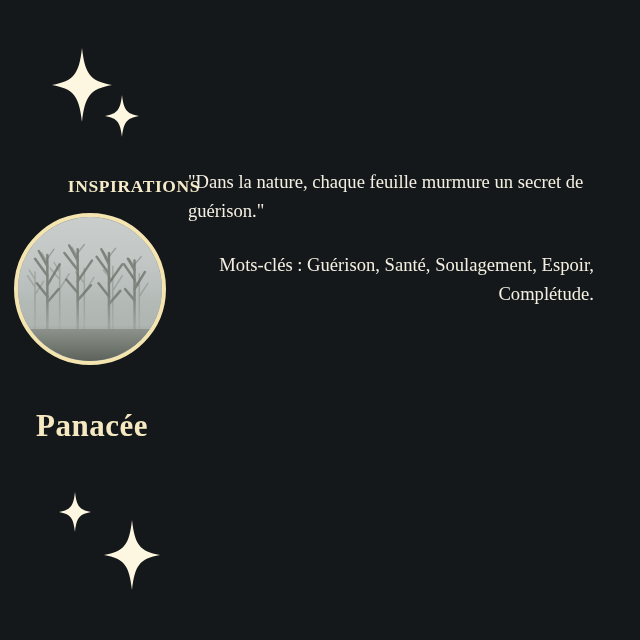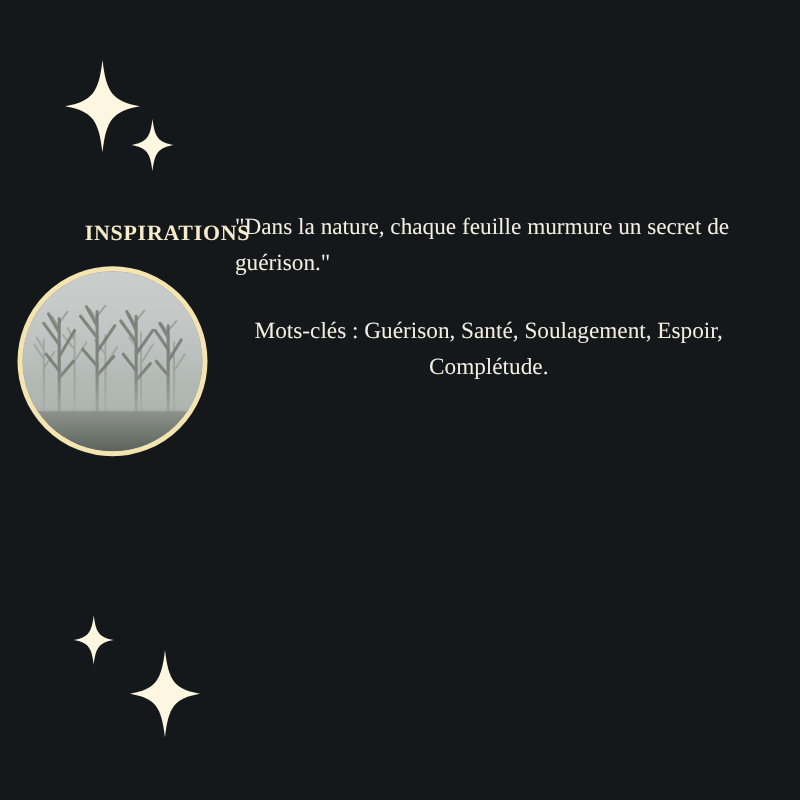--- a/index.html
+++ b/index.html
@@ -124,21 +124,21 @@
     color: #f4efe2;
     font-family: "Liberation Serif", serif;
     font-size: 18.6px;
     line-height: 28.5px;
     text-align: justify;
   }
   .body-col p { margin: 0; }
   .para-gap { height: 28px; }
   .para-gap-sm { height: 26px; }
   .quote { text-align: left; }
-  .keywords { text-align: center; }
+  .keywords { text-align: right; }
 </style>
 </head>
 <body>
 
 <div class="card">
 
   <div class="sparkle spark-a">
     <svg width="60" height="74" viewBox="0 0 60 74">
       <path d="M30 0 C33 26 38 33 60 37 C38 41 33 48 30 74 C27 48 22 41 0 37 C22 33 27 26 30 0 Z" fill="#fdf6e0"></path>
     </svg>
@@ -190,20 +190,21 @@
             <g opacity="0.5" stroke-width="1.4">
               <path d="M31 48 L25 38 M31 44 L38 34 M63 42 L57 32 M63 38 L70 29 M96 46 L90 36 M96 42 L103 33 M123 52 L117 44 M123 50 L130 42"></path>
             </g>
           </g>
         </svg>
         <div class="fogband"></div>
         <div class="ground"></div>
       </div>
     </div>
 
+    <div class="cap-name">Panacée</div>
   </div>
 
   <div class="body-col">
     <div class="para-gap"></div>
     <p class="quote">"Dans la nature, chaque feuille murmure un secret de guérison."</p>
     <div class="para-gap-sm"></div>
     <p class="keywords">Mots-clés : Guérison, Santé, Soulagement, Espoir, Complétude.</p>
   </div>
 
 </div>

